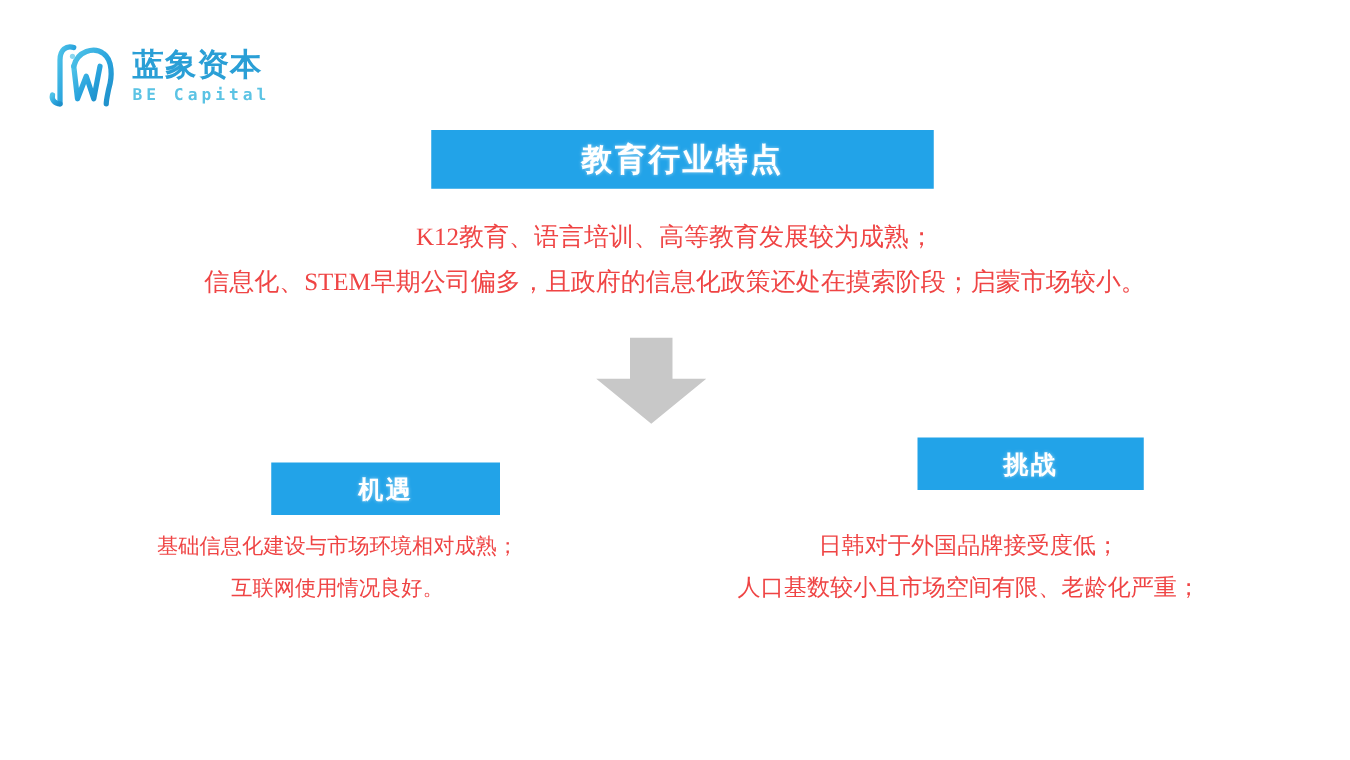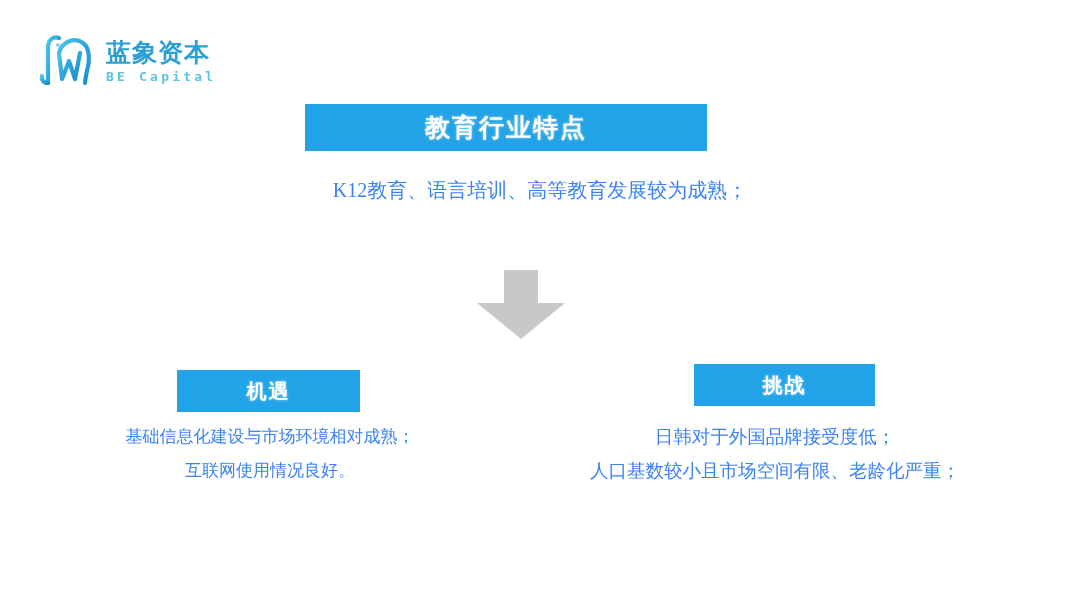--- a/index.html
+++ b/index.html
@@ -62,20 +62,21 @@
   }
 
   
   .blue-box {
     position: absolute;
     background: #22a3e8;
     display: flex;
     align-items: center;
     justify-content: center;
     box-sizing: border-box;
+    margin-left: 40px;
   }
   .blue-box .box-label {
     color: #ffffff;
     font-weight: bold;
     font-family: "Liberation Serif", "DejaVu Serif", serif;
     text-shadow: 0 0 3px rgba(255,255,255,0.55);
     white-space: nowrap;
   }
   #title-box {
     left: 305px;
@@ -88,35 +89,35 @@
     letter-spacing: 2px;
   }
   #opportunity-box {
     left: 177px;
     top: 370px;
     width: 183px;
     height: 42px;
   }
   #challenge-box {
     left: 694px;
-    top: 364px;
+    top: 350px;
     width: 181px;
     height: 42px;
   }
   #opportunity-box .box-label,
   #challenge-box .box-label {
     font-size: 20px;
     letter-spacing: 2px;
   }
 
   
   .body-text {
     position: absolute;
     text-align: center;
-    color: #3b82f6;
+    color: #ef4444;
     font-family: "Liberation Serif", "DejaVu Serif", serif;
   }
   #intro-text {
     left: 90px;
     top: 172px;
     width: 900px;
     font-size: 20px;
     line-height: 36px;
   }
   #opportunity-text {
@@ -182,20 +183,21 @@
       <span class="logo-en">BE Capital</span>
     </span>
   </div>
 
   <div class="blue-box" id="title-box">
     <span class="box-label">教育行业特点</span>
   </div>
 
   <div class="body-text" id="intro-text">
     <span class="line">K12教育、语言培训、高等教育发展较为成熟；</span>
+    <span class="line">信息化、STEM早期公司偏多，且政府的信息化政策还处在摸索阶段；启蒙市场较小。</span>
   </div>
 
   <div id="flow-arrow">
     <svg viewBox="0 0 90 70" width="90" height="70" aria-hidden="true">
       <polygon points="28,0 62,0 62,33 89,33 45,69 1,33 28,33" fill="#c8c8c8"></polygon>
     </svg>
   </div>
 
   <div class="blue-box" id="opportunity-box">
     <span class="box-label">机遇</span>

